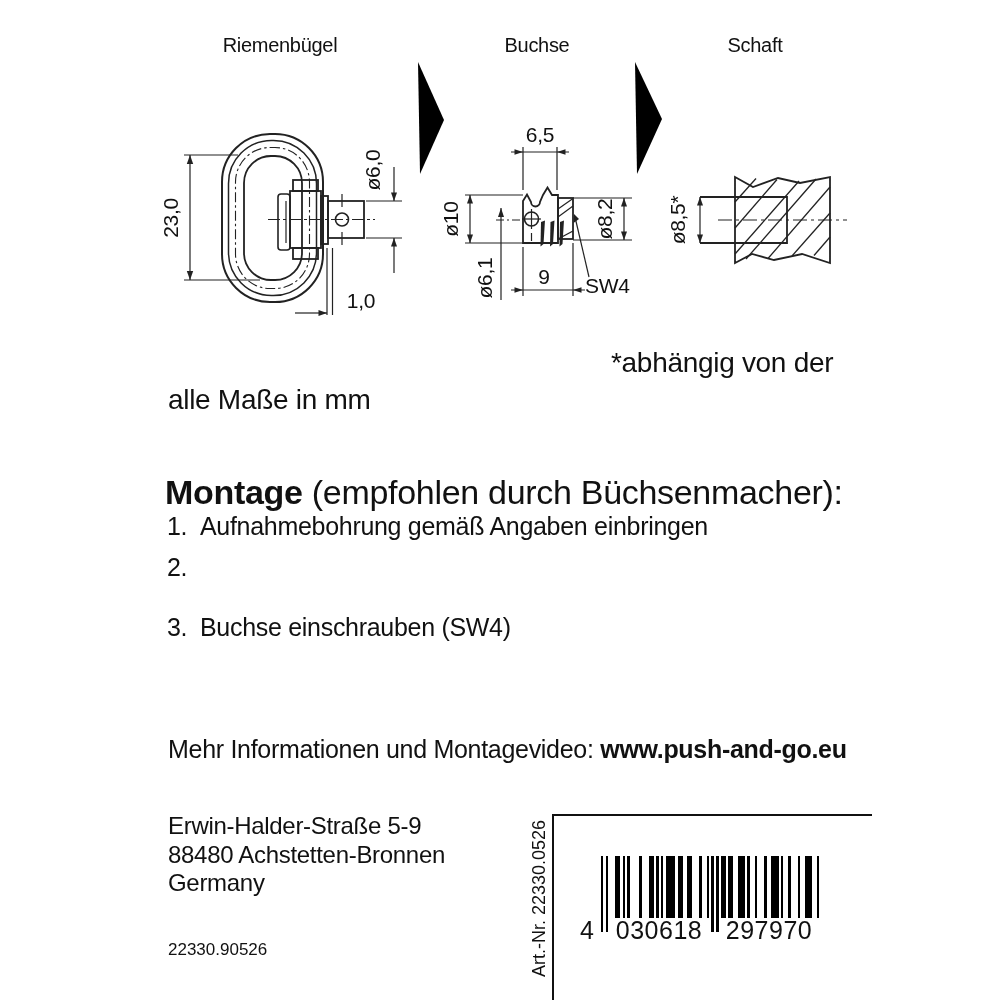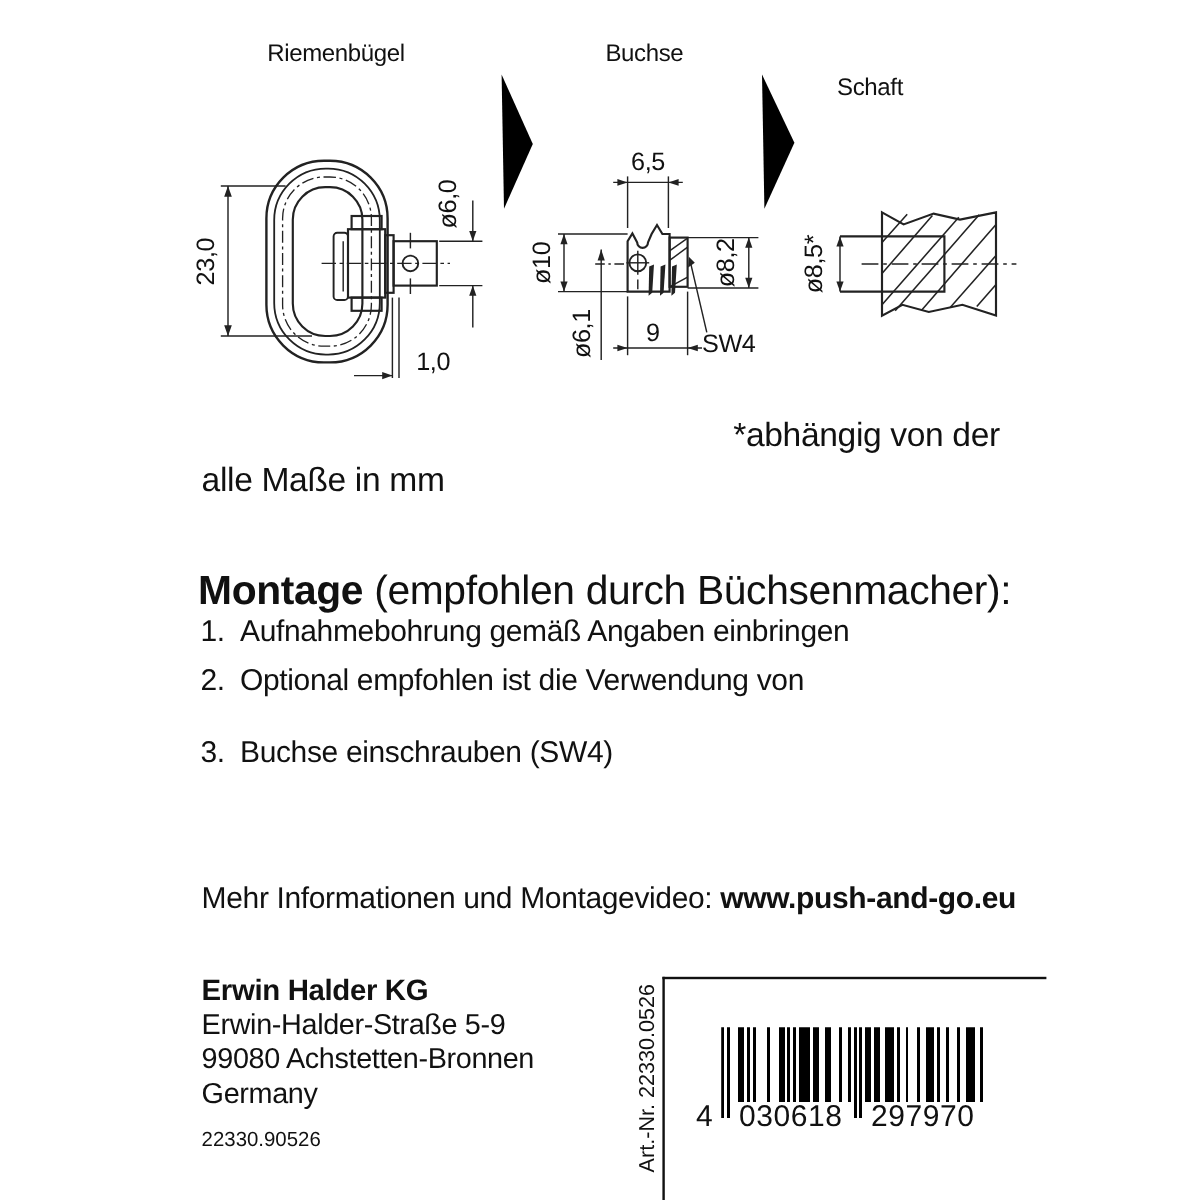--- a/index.html
+++ b/index.html
@@ -36,21 +36,21 @@
   }
   svg .ln { stroke: #222; fill: none; }
   svg .dim { stroke: #222; stroke-width: 1.2; fill: none; }
   svg .ah { fill: #222; stroke: none; }
 </style>
 </head>
 <body>
 
 <div class="abs hdr" style="left:160px; top:34px; width:240px;">Riemenbügel</div>
 <div class="abs hdr" style="left:437px; top:34px; width:200px;">Buchse</div>
-<div class="abs hdr" style="left:625px; top:34px; width:200px;margin-top:28px;">Schaft</div>
+<div class="abs hdr" style="left:655px; top:34px; width:200px;">Schaft</div>
 
 <svg class="abs" style="left:410px; top:58px;" width="40" height="120" viewBox="0 0 40 120">
   <polygon points="8,4 34,62 10,116" fill="#000"></polygon>
 </svg>
 <svg class="abs" style="left:628px; top:58px;" width="40" height="120" viewBox="0 0 40 120">
   <polygon points="7,4 34,61 9,116" fill="#000"></polygon>
 </svg>
 
 <svg class="abs" style="left:160px; top:115px;" width="290" height="230" viewBox="0 0 290 230">
 
@@ -178,34 +178,32 @@
 
 <div class="abs mont-head" style="left:165px; top:473px;"><b>Montage</b><span> (empfohlen durch Büchsenmacher):</span></div>
 
 <div class="abs mont-item" style="left:167px; top:512px;">
   <div class="mont-num">1.</div>
   <div>Aufnahmebohrung gemäß Angaben einbringen</div>
 </div>
 <div class="abs mont-item" style="left:167px; top:553px;">
   <div class="mont-num">2.</div>
   <div>
-    <div>Optional empfohlen ist die Verwendung von</div>
   </div>
 </div>
 <div class="abs mont-item" style="left:167px; top:613px;">
   <div class="mont-num">3.</div>
   <div>Buchse einschrauben (SW4)</div>
 </div>
 
 <div class="abs info" style="left:168px; top:735px;"><span>Mehr Informationen und Montagevideo: </span><b>www.push-and-go.eu</b></div>
 
 <div class="abs addr" style="left:168px; top:812px;">
-  <div class="co">Erwin Halder KG</div>
   <div>Erwin-Halder-Straße 5-9</div>
-  <div>99080 Achstetten-Bronnen</div>
+  <div>88480 Achstetten-Bronnen</div>
   <div>Germany</div>
 </div>
 <div class="abs small-code" style="left:168px; top:940px;">22330.90526</div>
 
 <div class="abs hline" style="left:552px; top:814px; width:320px;"></div>
 <div class="abs vline" style="left:552px; top:814px; height:186px;"></div>
 
 <div class="abs artnr" style="left:529px; top:977px;">Art.-Nr. 22330.0526</div>
 
 <svg class="abs" style="left:601px; top:856px;" width="229" height="77" viewBox="0 0 229 77" id="barcode-svg" shape-rendering="crispEdges" fill="#000">

